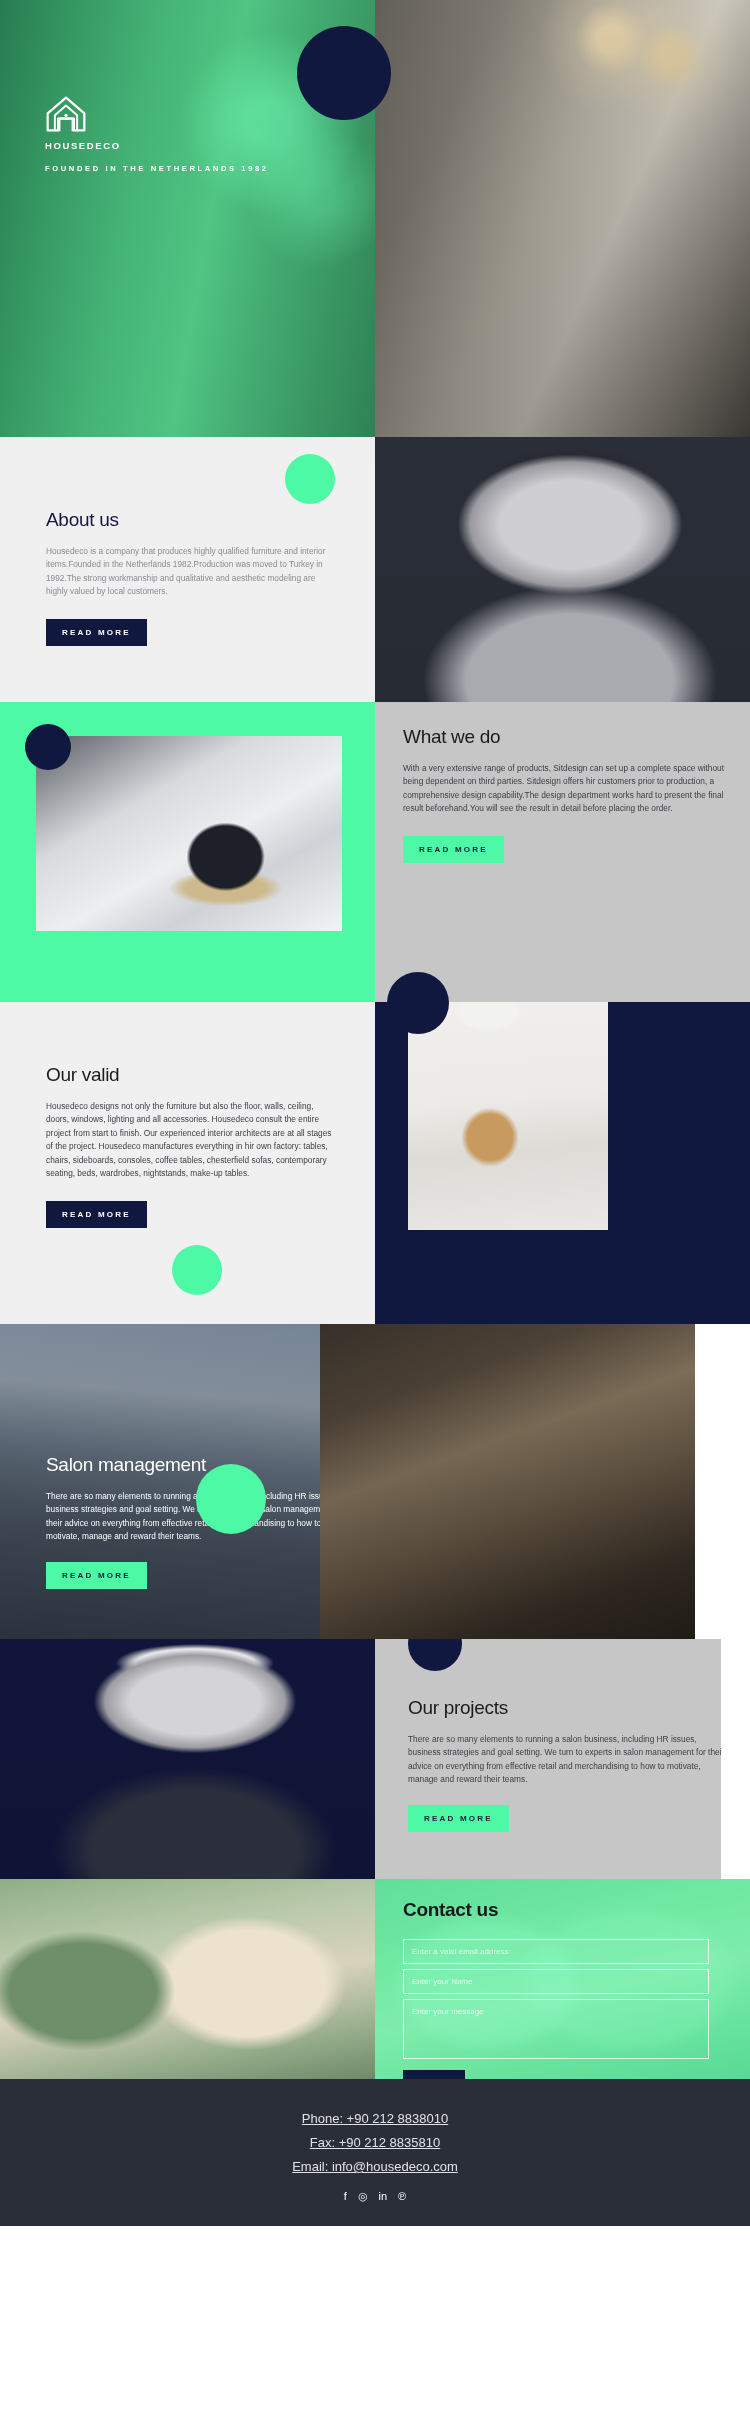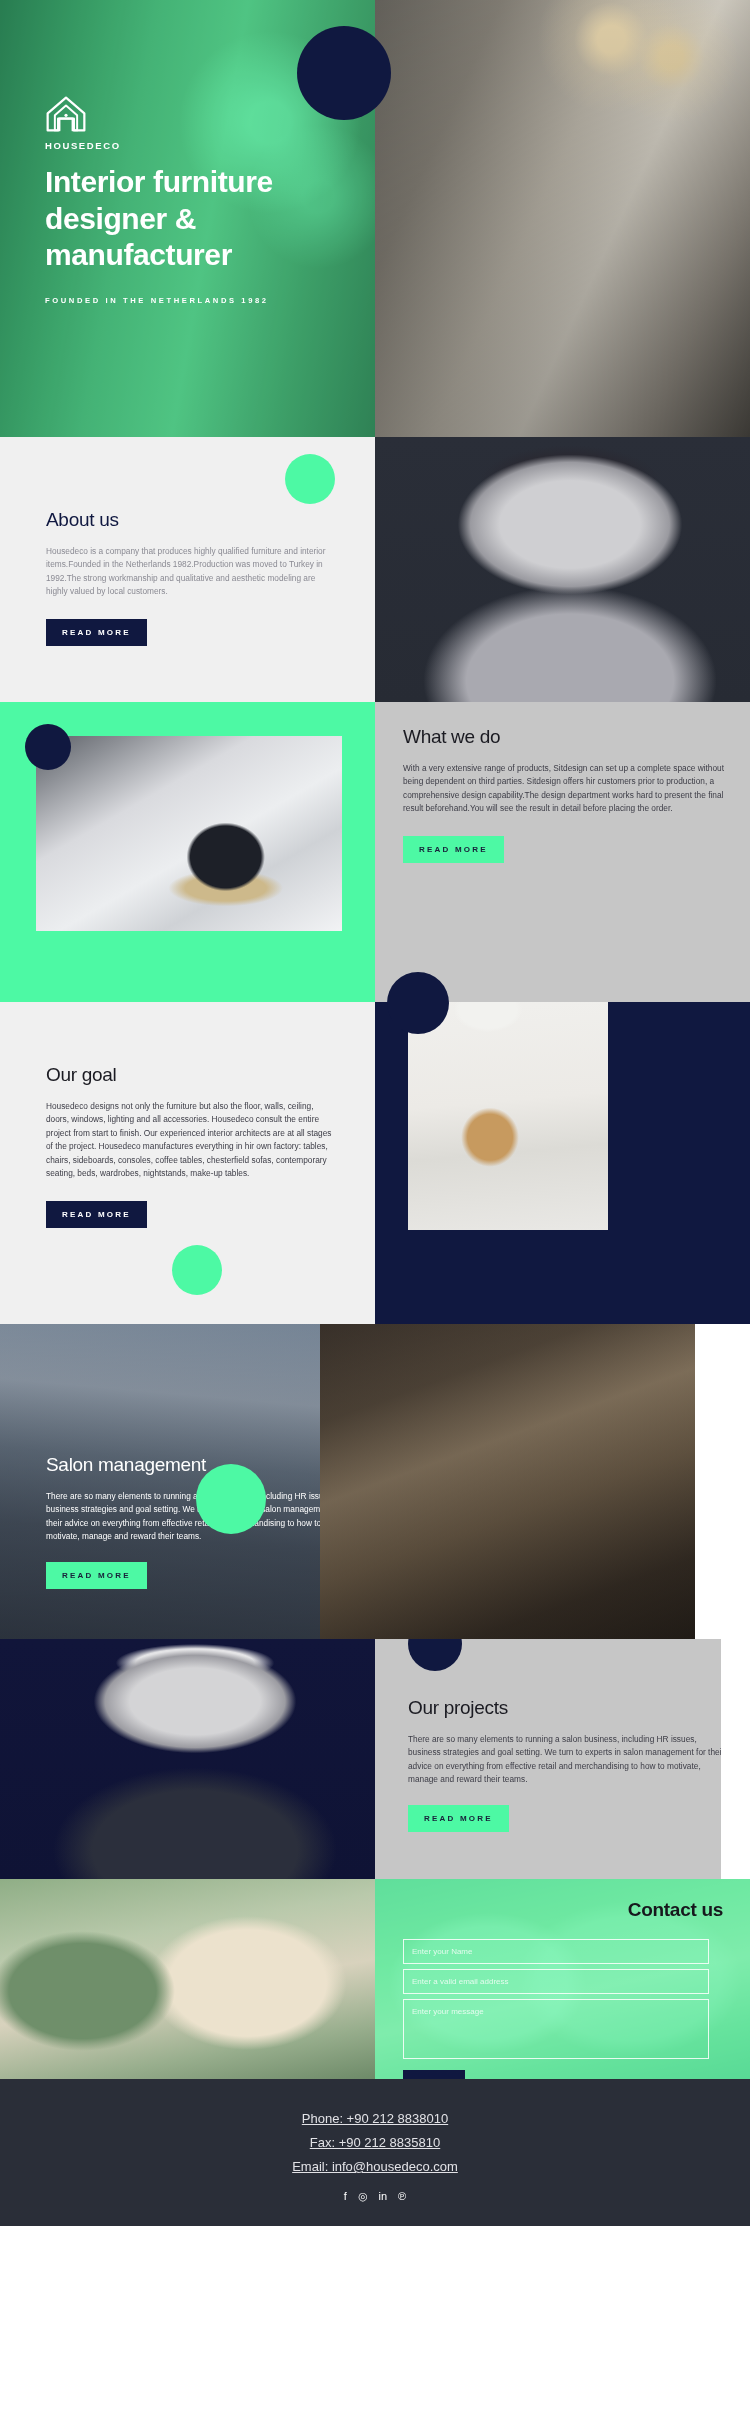--- a/index.html
+++ b/index.html
@@ -171,21 +171,21 @@
   .proj-left { width:375px; height:240px; background:#101840; position:relative; overflow:hidden; }
   .proj-right { width:346px; height:240px; background:#c6c6c6; position:relative; }
   .proj-dot { left:33px; top:-22px; width:54px; height:54px; }
   .proj-copy { position:absolute; left:33px; top:58px; width:322px; }
 
   
   .contact { position:relative; height:200px; }
   .contact-left { width:375px; height:200px; position:relative; overflow:hidden; }
   .contact-right { width:375px; height:200px; position:relative; overflow:hidden; }
   .contact-copy { position:absolute; left:28px; top:20px; width:320px; z-index:4; }
-  .contact-h { font-size:19px; font-weight:700; color:#17181d; letter-spacing:-0.3px; margin-bottom:18px;text-align:right; }
+  .contact-h { font-size:19px; font-weight:700; color:#17181d; letter-spacing:-0.3px; margin-bottom:18px; }
   .field {
     display:block; width:306px; background:transparent; border:1px solid rgba(255,255,255,.85);
     color:#ffffff; font-size:8px; padding:7px 8px; margin-bottom:5px;
     font-family:"Liberation Sans", sans-serif; outline:none;
   }
   .field::placeholder { color:rgba(255,255,255,.78); }
   textarea.field { height:60px; resize:none; }
 
   
   .footer { background:#2a2e38; padding:28px 0 24px; text-align:center; }
@@ -209,21 +209,20 @@
 
     <div class="circle c-navy hero-dot"></div>
 
     <div class="hero-copy">
       <svg class="logo-mark" viewBox="0 0 64 58">
         <path d="M32 4 L60 28 V54 H44 V36 H20 V54 H4 V28 Z" fill="none" stroke="#ffffff" stroke-width="3.4" stroke-linejoin="round"></path>
         <path d="M32 16 L49 31 V54 H42 V36 H22 V54 H15 V31 Z" fill="none" stroke="#ffffff" stroke-width="3" stroke-linejoin="round"></path>
         <circle cx="32" cy="31" r="2.4" fill="#ffffff"></circle>
       </svg>
       <div class="logo-word">HOUSEDECO</div>
-      <h1 class="hero-h1">Interior furniture designer &amp; manufacturer</h1>
       <div class="hero-sub">FOUNDED IN THE NETHERLANDS 1982</div>
     </div>
   </section>
 
   <section class="about row">
     <div class="about-left half">
       <div class="circle c-green about-dot"></div>
       <div class="about-copy">
         <h2 class="sec-title">About us</h2>
         <p class="sec-text">Housedeco is a company that produces highly qualified furniture and interior items.Founded in the Netherlands 1982.Production was moved to Turkey in 1992.The strong workmanship and qualitative and aesthetic modeling are highly valued by local customers.</p>
@@ -247,21 +246,21 @@
         <h2 class="sec-title dark">What we do</h2>
         <p class="sec-text dark">With a very extensive range of products, Sitdesign can set up a complete space without being dependent on third parties. Sitdesign offers hir customers prior to production, a comprehensive design capability.The design department works hard to present the final result beforehand.You will see the result in detail before placing the order.</p>
         <button class="btn btn-green" style="margin-top:20px;">READ MORE</button>
       </div>
     </div>
   </section>
 
   <section class="goal row">
     <div class="goal-left half">
       <div class="goal-copy">
-        <h2 class="sec-title dark">Our goal</h2>
+        <h2 class="sec-title dark">Our valid</h2>
         <p class="sec-text dark">Housedeco designs not only the furniture but also the floor, walls, ceiling, doors, windows, lighting and all accessories. Housedeco consult the entire project from start to finish. Our experienced interior architects are at all stages of the project. Housedeco manufactures everything in hir own factory: tables, chairs, sideboards, consoles, coffee tables, chesterfield sofas, contemporary seating, beds, wardrobes, nightstands, make-up tables.</p>
         <button class="btn btn-navy" style="margin-top:20px;">READ MORE</button>
       </div>
       <div class="circle c-green goal-dotgreen"></div>
     </div>
     <div class="goal-right half">
       <div class="goal-img">
         <div class="photo ph-lamp"></div>
       </div>
     </div>
@@ -299,22 +298,22 @@
 
   <section class="contact row">
     <div class="contact-left half">
       <div class="photo ph-pillow"></div>
     </div>
     <div class="contact-right half">
       <div class="photo ph-contact"></div>
       <div class="tint-green2"></div>
       <div class="contact-copy">
         <h2 class="contact-h">Contact us</h2>
+        <input class="field" type="email" placeholder="Enter a valid email address" style="">
         <input class="field" type="text" placeholder="Enter your Name" style="">
-        <input class="field" type="email" placeholder="Enter a valid email address" style="">
         <textarea class="field" placeholder="Enter your message" style=""></textarea>
         <button class="btn btn-navy" style="margin-top:6px;">SENT</button>
       </div>
     </div>
   </section>
 
   <footer class="footer">
     <p>Phone: +90 212 8838010</p>
     <p>Fax: +90 212 8835810</p>
     <p>Email: info@housedeco.com</p>

